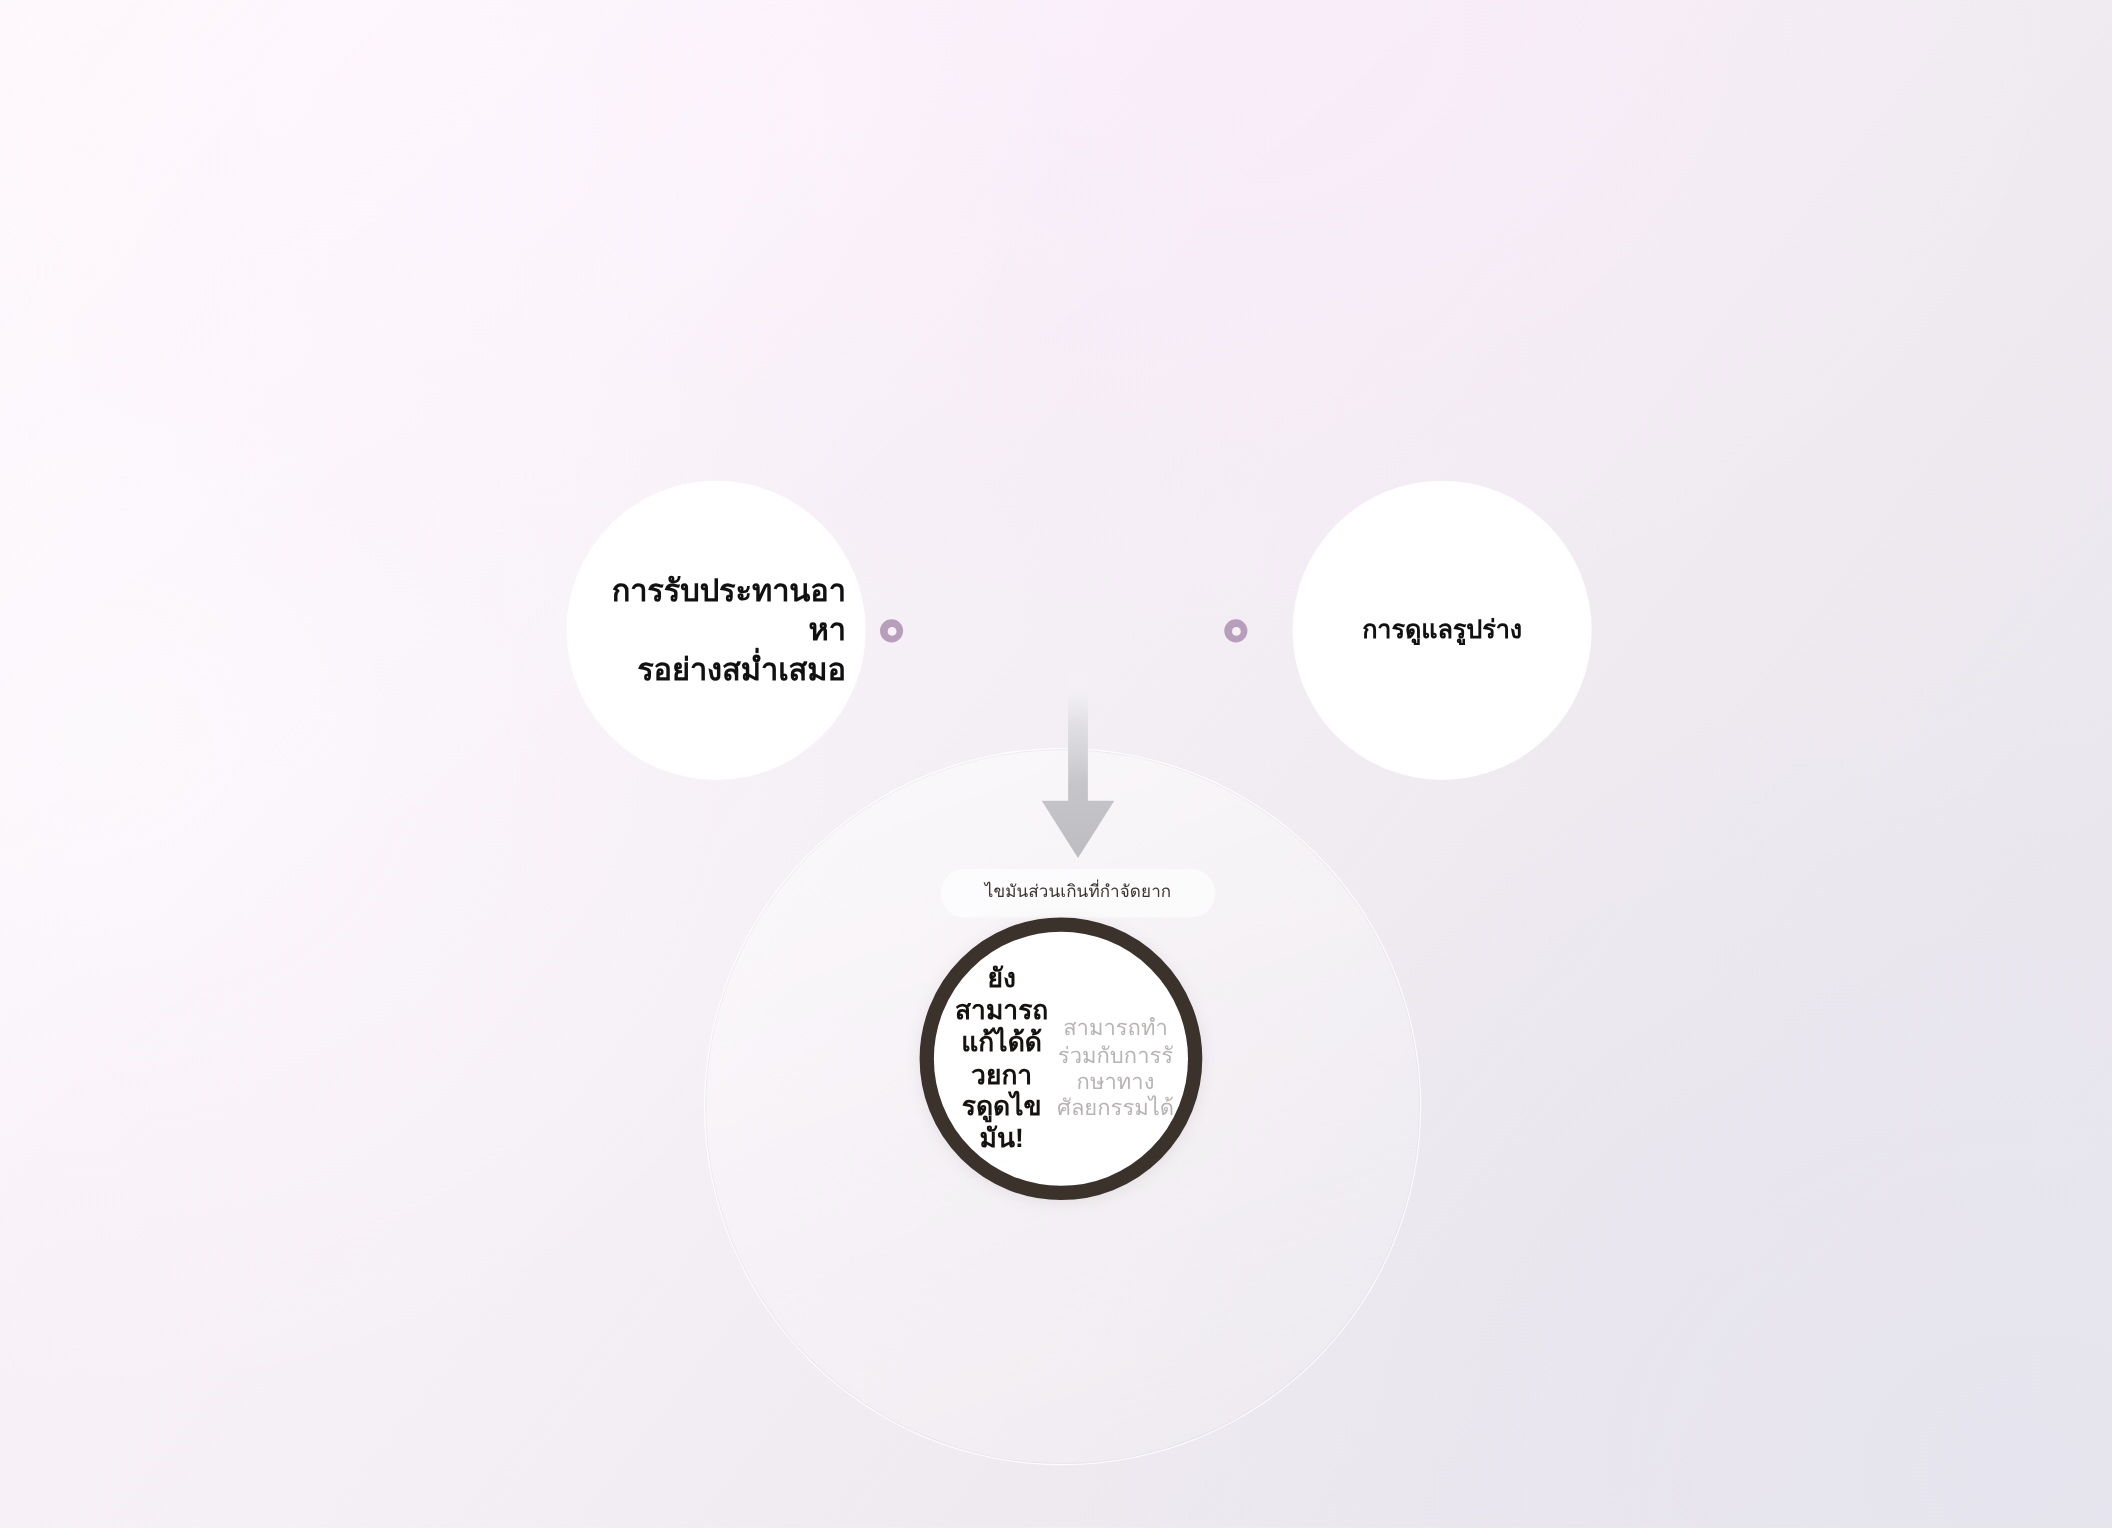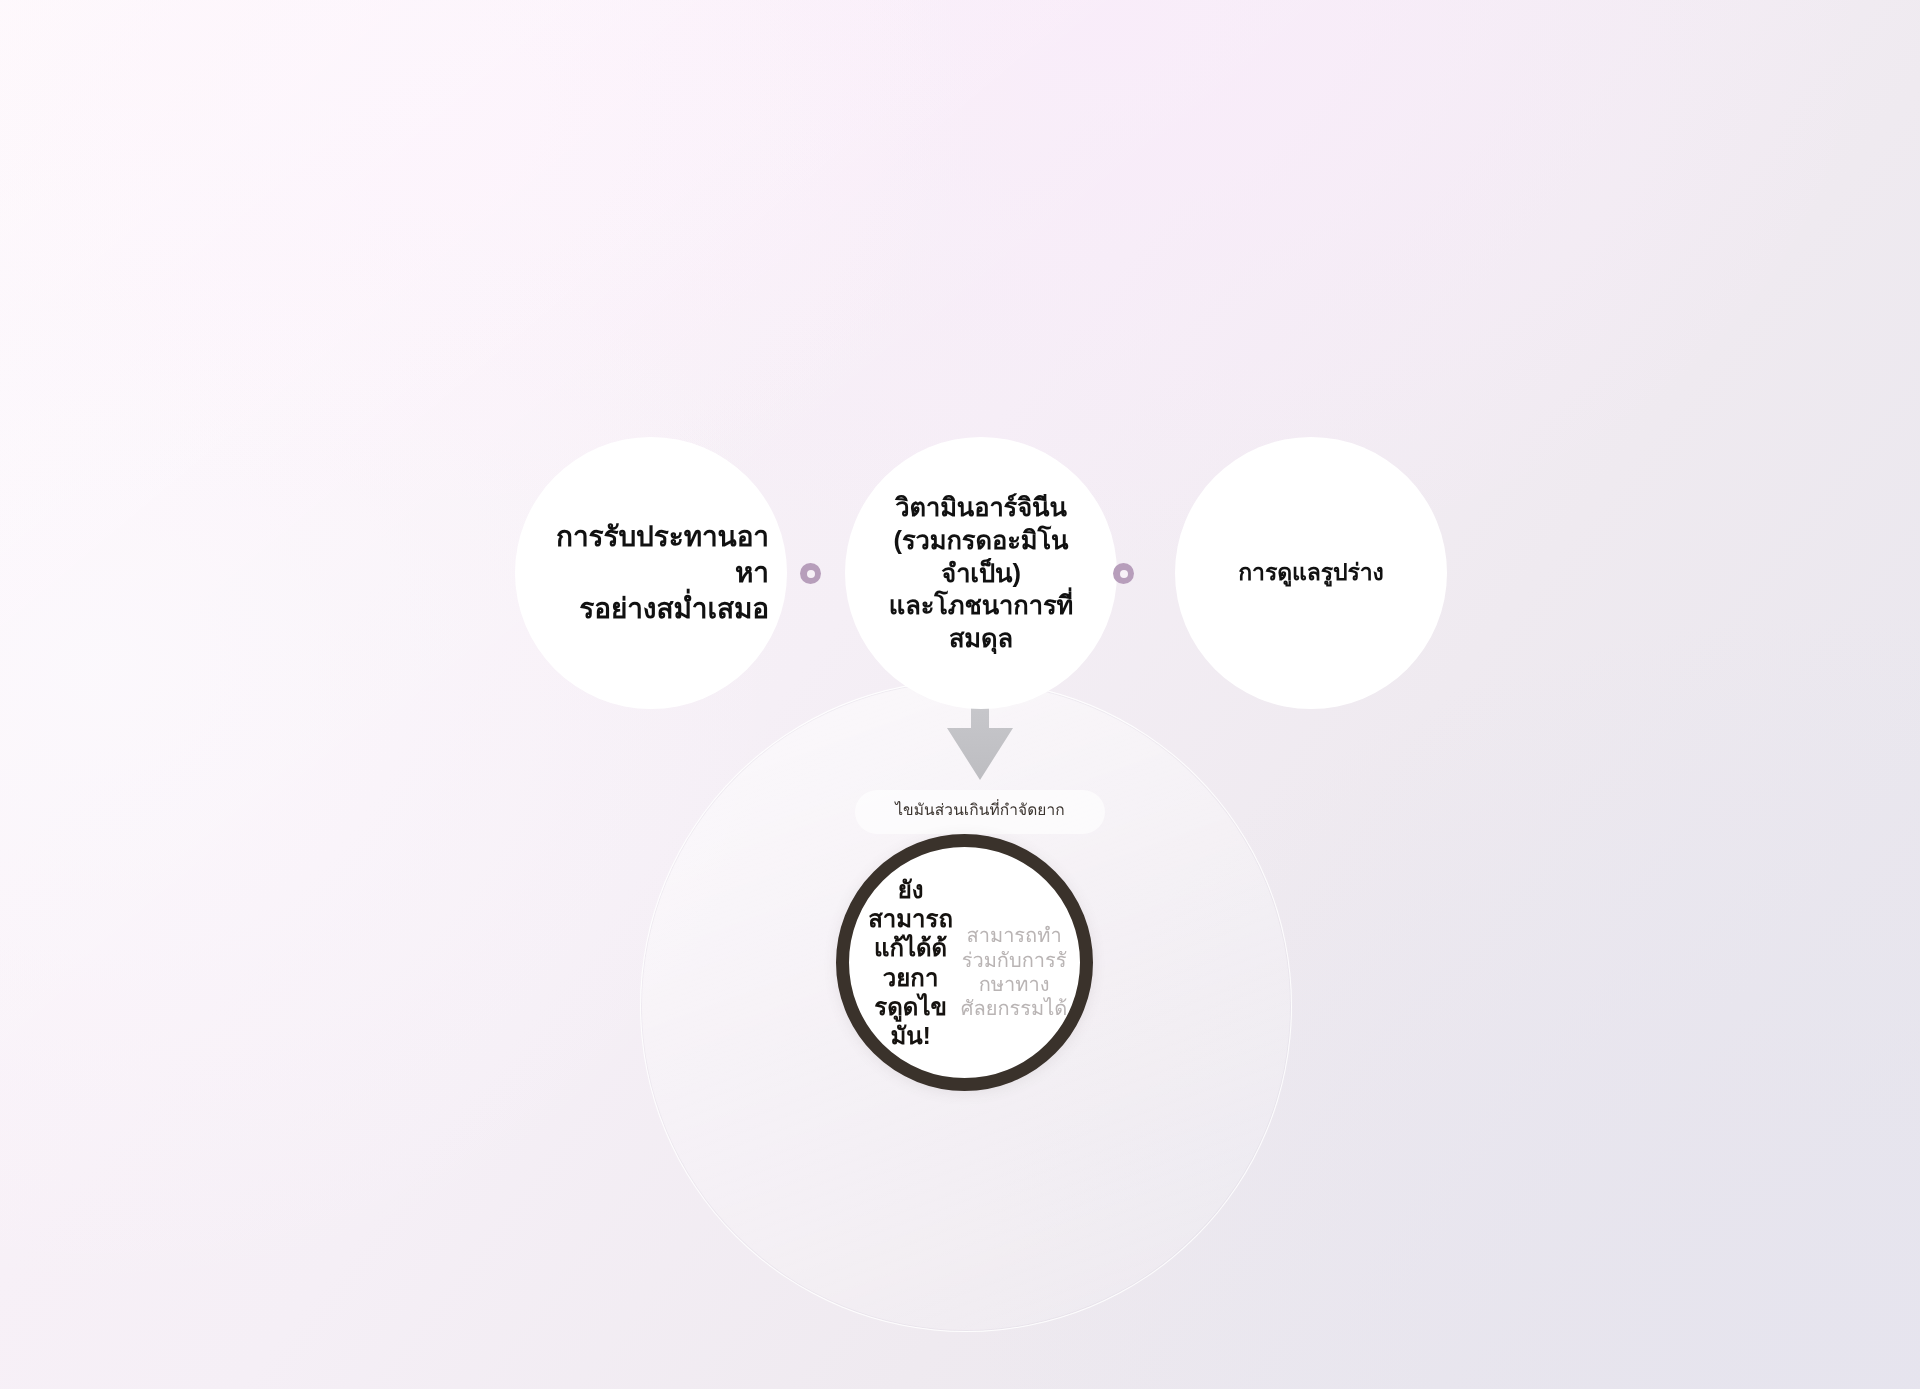--- a/index.html
+++ b/index.html
@@ -201,25 +201,20 @@
 
 <div class="canvas">
 
   <div id="backdrop-circle"></div>
 
   <div class="circle" id="circle-left">
     <div class="c-text">การรับประทานอาหา
 รอย่างสม่ำเสมอ</div>
   </div>
 
-  <div class="circle" id="circle-mid">
-    <div class="c-text">วิตามินอาร์จินีน
-(รวมกรดอะมิโนจำเป็น)
-และโภชนาการที่สมดุล</div>
-  </div>
 
   <div class="circle" id="circle-right">
     <div class="c-text">การดูแลรูปร่าง</div>
   </div>
 
   <div class="connector" id="connector-left"></div>
   <div class="connector" id="connector-right"></div>
 
   <svg id="flow-arrow" viewBox="0 0 74 175">
     <defs>

